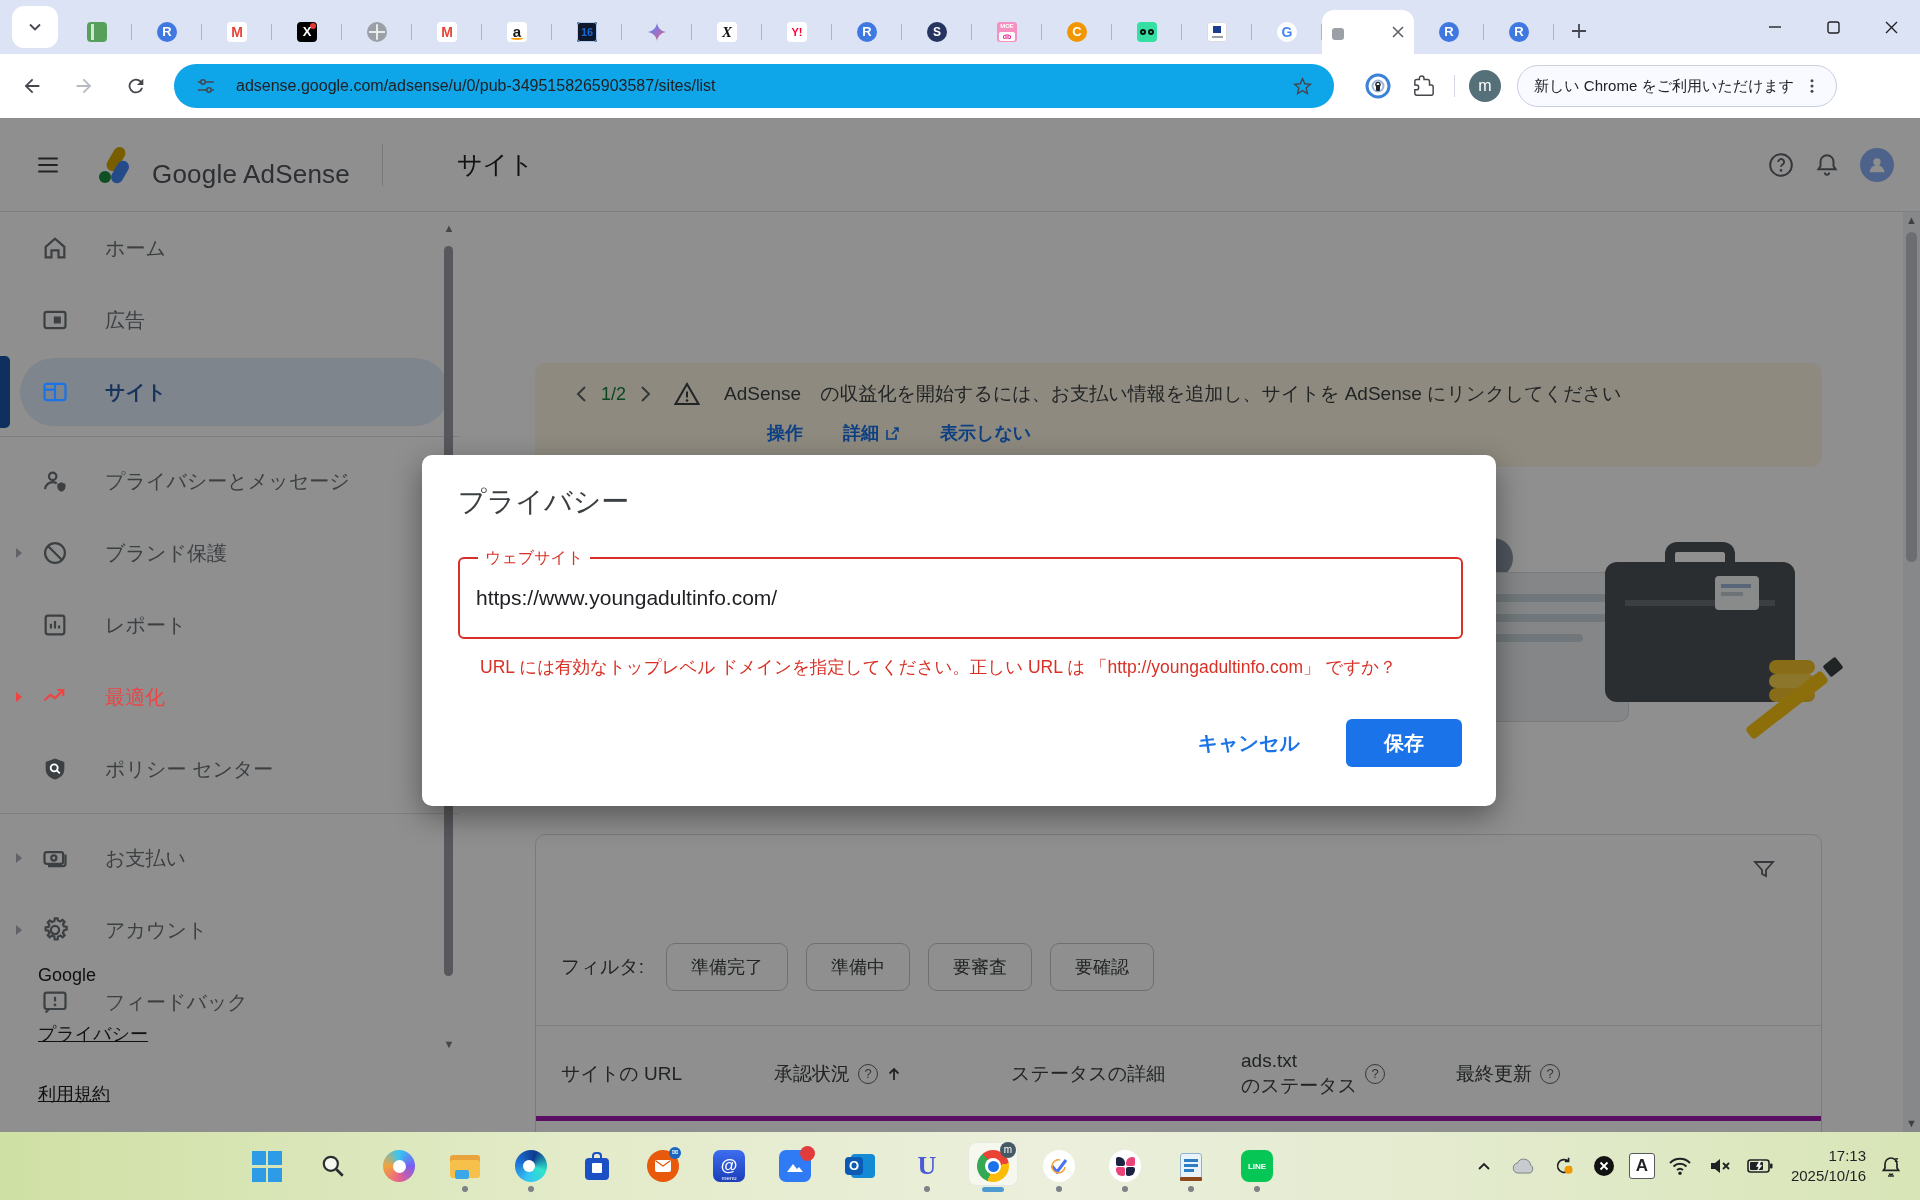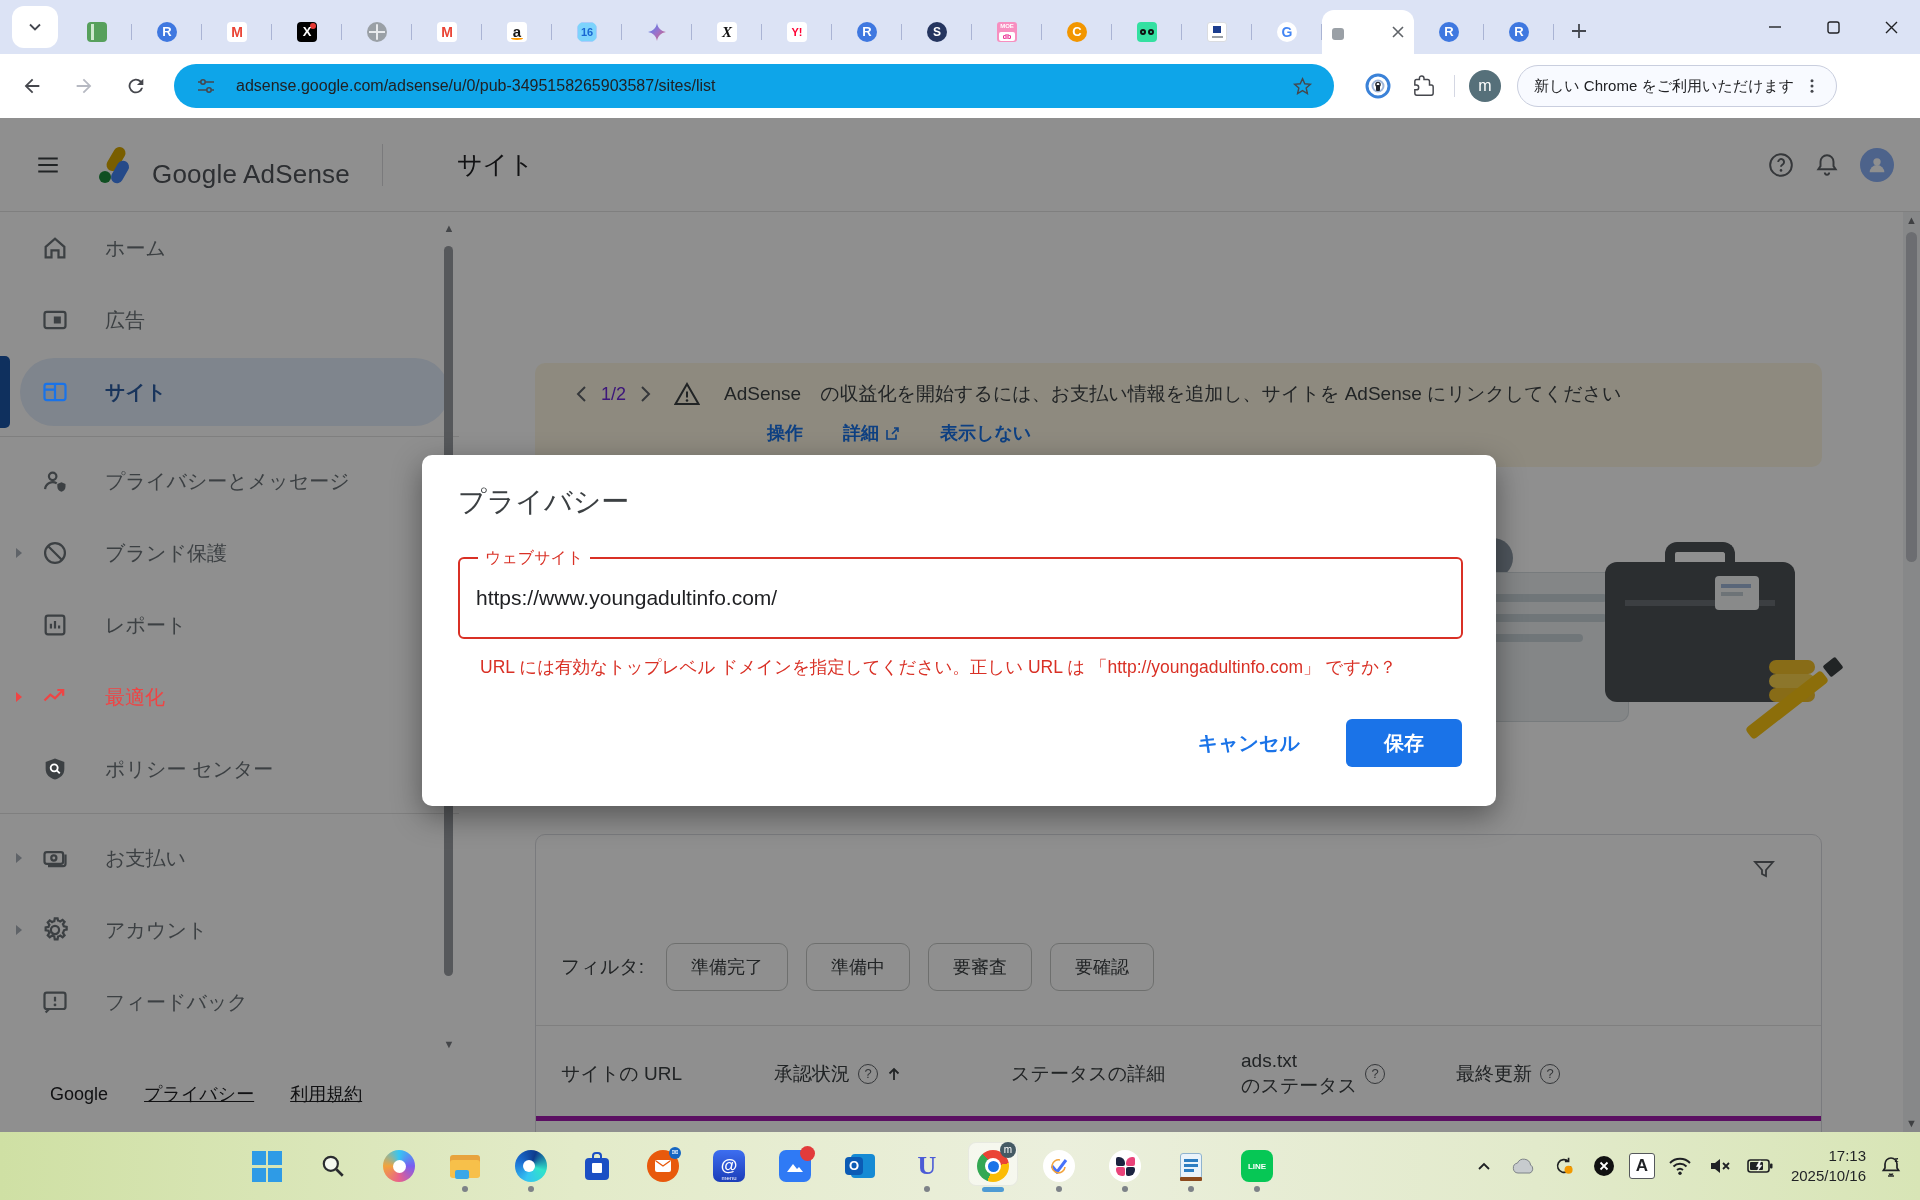--- a/index.html
+++ b/index.html
@@ -51,31 +51,31 @@
   .srow .sic{position:absolute;left:40px;width:30px;height:30px;color:#3c4043;display:flex;align-items:center;justify-content:center;}
   .srow .slb{position:absolute;left:105px;font-size:20px;color:#3c4043;white-space:nowrap;}
   .srow .sexp{position:absolute;left:14px;color:#5f6368;}
   .srow.disabled .sic,.srow.disabled .slb,.srow.disabled .sexp{color:#ef4444;}
   .srow.selected .pill{position:absolute;left:20px;right:10px;top:2px;bottom:2px;background:#e3edfb;border-radius:34px;}
   .srow.selected .bar{position:absolute;left:0;top:0;bottom:0;width:10px;background:#1b57a8;border-radius:0 5px 5px 0;}
   .srow.selected .sic{color:#1a73e8;}
   .srow.selected .slb{color:#18345c;font-weight:bold;}
   .srow .sic,.srow .slb,.srow .sexp{z-index:1;}
   .sdiv{height:1px;background:#e3e3e3;margin:8px 0;}
-  #sidefooter{position:absolute;left:50px;bottom:26px;font-size:18px;color:#202124;display:flex;gap:36px;align-items:center;}
+  #sidefooter{position:absolute;left:38px;bottom:26px;font-size:18px;color:#202124;display:flex;gap:36px;flex-direction:column;}
   #sidefooter .lnk{text-decoration:underline;cursor:pointer;}
   #sbscroll{position:absolute;right:3px;top:8px;bottom:80px;width:14px;}
   #sbscroll .arr{position:absolute;left:0;width:14px;height:16px;color:#7a7d82;text-align:center;font-size:11px;line-height:16px;}
   #sbscroll .thumb{position:absolute;left:2px;top:26px;height:730px;width:9px;background:#9a9da3;border-radius:5px;}
 
   
   #main{position:absolute;left:459px;top:94px;right:0;bottom:0;background:#fff;}
   #banner{position:absolute;left:76px;top:151px;width:1287px;height:104px;background:#fdf7e3;border-radius:10px;}
   #banner .r1{position:absolute;left:40px;top:18px;display:flex;align-items:center;gap:14px;}
-  #banner .pgr{font-size:18px;color:#6d28d9;}
+  #banner .pgr{font-size:18px;color:#15803d;}
   #banner .bchev{color:#5f6368;display:flex;align-items:center;}
   #banner .bmsg{font-size:19px;color:#3c4043;margin-left:10px;white-space:nowrap;}
   #banner .r2{position:absolute;left:232px;top:58px;display:flex;align-items:center;gap:40px;}
   #banner .blink{font-size:18px;font-weight:bold;color:#1a73e8;cursor:pointer;display:flex;align-items:center;gap:6px;}
   #pgtitle{position:absolute;left:76px;top:316px;font-size:29px;color:#202124;}
 
   
   #illus{position:absolute;left:950px;top:290px;width:420px;height:290px;}
   .il{position:absolute;}
 
@@ -167,21 +167,21 @@
             <span class="ltr" style="color:#ea4335;font-size:14px">M</span>
           </span>
         </div>
         <div class="tab">
           <span class="fv" style="background:#fff;border-radius:4px">
             <span style="position:absolute;left:4px;bottom:2px;width:12px;height:3px;border-bottom:2px solid #ff9900;border-radius:50%"></span>
             <span class="ltr" style="color:#161616;font-size:15px">a</span>
           </span>
         </div>
         <div class="tab">
-          <span class="fv" style="background:#7dd3fc;border-radius:7px">
+          <span class="fv" style="background:#0f172a;border-radius:2px">
             <span style="position:absolute;inset:0;border:1.5px solid #aecbfa;border-radius:3px"></span>
             <span class="ltr" style="color:#1967d2;font-size:11px">16</span>
           </span>
         </div>
         <div class="tab">
           <span class="fv">
             <svg width="20" height="20" viewBox="0 0 20 20">
               <defs>
                 <linearGradient id="gg" x1="0" y1="0" x2="1" y2="1">
                   <stop offset="0" stop-color="#4285f4"></stop>

